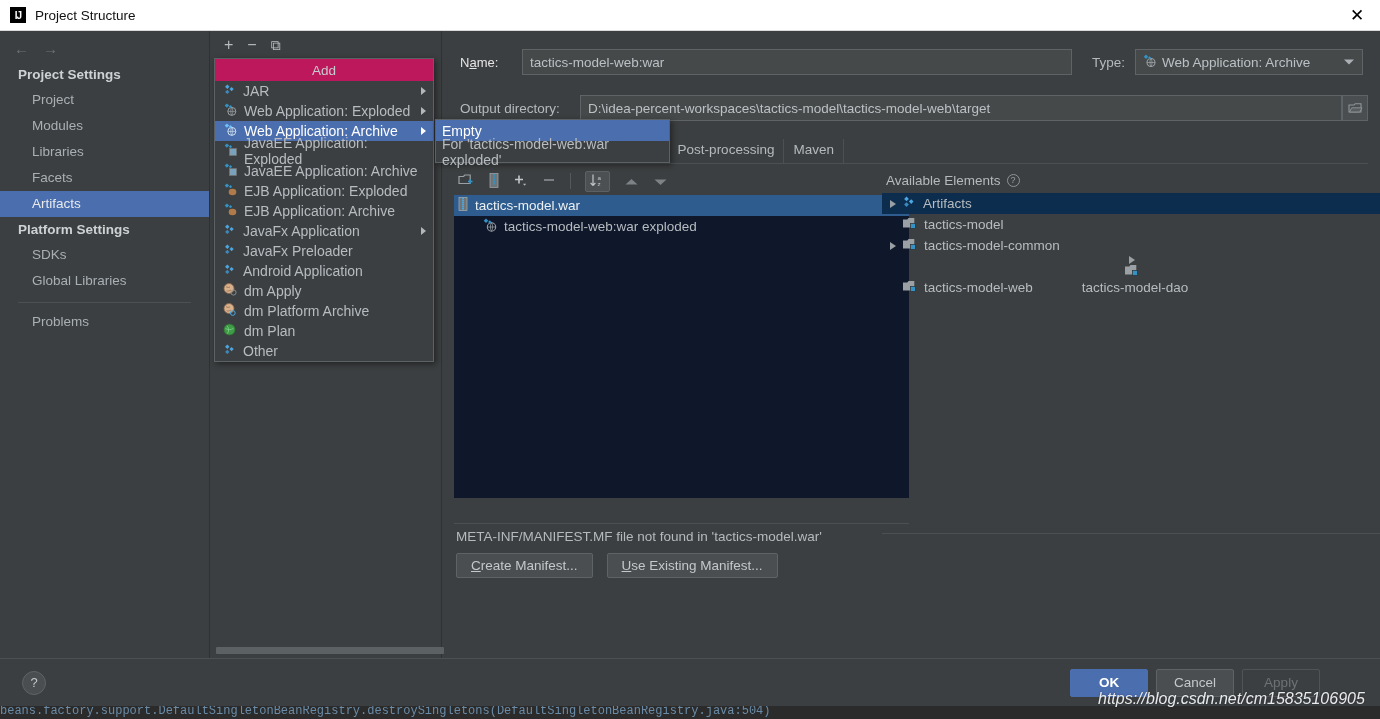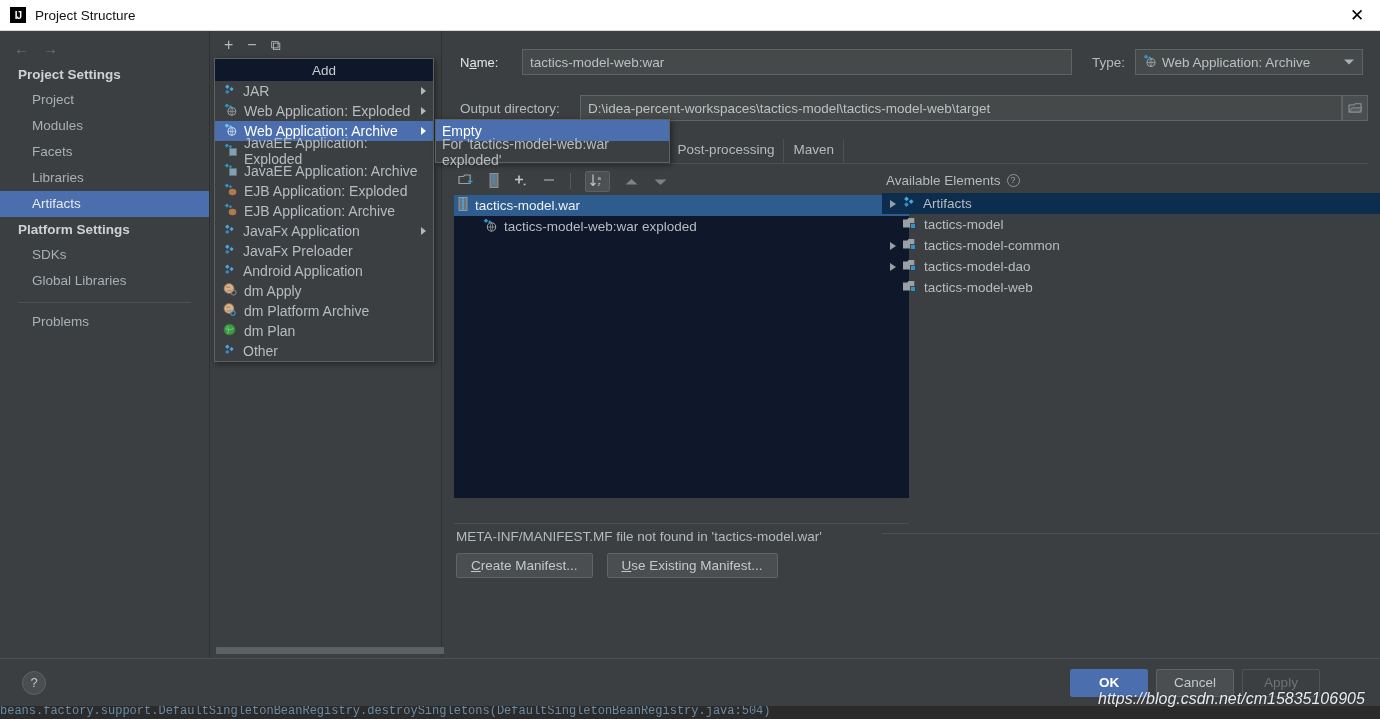--- a/index.html
+++ b/index.html
@@ -228,21 +228,21 @@
   
   .ico { flex:none; display:inline-block; position:relative; }
 
   
   .popup-add {
     position:absolute; left:214px; top:55px; width: 220px;
     background:#3c3f41; border:1px solid #5c6164; z-index: 40;
     box-shadow: 2px 2px 6px rgba(0,0,0,.45);
   }
   .popup-title {
-    height: 22px; background:#0f172a; color:#c7ccd0; font-size:13.5px;
+    height: 22px; background:#be185d; color:#c7ccd0; font-size:13.5px;
     display:flex; align-items:center; justify-content:center;
   }
   .menu-item {
     height: 20px; display:flex; align-items:center; gap:7px;
     padding: 0 6px 0 8px; color:#b6bcc0; font-size:14px; position:relative;
   }
   .menu-item.selected { background:#4b6eaf; color:#ffffff; }
   .menu-item .sub-arrow {
     position:absolute; right:7px; top:50%; transform:translateY(-50%);
     width:0;height:0;border-top:4px solid transparent;border-bottom:4px solid transparent;
@@ -318,22 +318,22 @@
 
     <div class="nav-pane">
       <div class="nav-arrows">
         <span class="arw">←</span>
         <span class="arw">→</span>
       </div>
 
       <div class="nav-group">Project Settings</div>
       <div class="nav-item">Project</div>
       <div class="nav-item">Modules</div>
+      <div class="nav-item">Libraries</div>
       <div class="nav-item">Facets</div>
-      <div class="nav-item">Libraries</div>
       <div class="nav-item selected">Artifacts</div>
 
       <div class="nav-group">Platform Settings</div>
       <div class="nav-item">SDKs</div>
       <div class="nav-item">Global Libraries</div>
 
       <div class="nav-sep"></div>
       <div class="nav-item">Problems</div>
     </div>
 
@@ -503,21 +503,21 @@
           <span class="tri"></span>
           <span class="ico" style="margin-right:7px;">
             <svg width="15" height="13" viewBox="0 0 15 13">
               <path d="M1 2.5h4.3L6.5 1h5.8v9.5H1z" fill="#9aa0a3"></path>
               <rect x="8.4" y="6.4" width="5" height="5" fill="#3592c4" stroke="#2c3134" stroke-width=".7"></rect>
             </svg>
           </span>
           <span>tactics-model-common</span>
         </div>
 
-        <div class="avail-row" style="padding-left:8px;">
+        <div class="avail-row" style="padding-left:8px;flex-direction:column;">
           <span class="tri"></span>
           <span class="ico" style="margin-right:7px;">
             <svg width="15" height="13" viewBox="0 0 15 13">
               <path d="M1 2.5h4.3L6.5 1h5.8v9.5H1z" fill="#9aa0a3"></path>
               <rect x="8.4" y="6.4" width="5" height="5" fill="#3592c4" stroke="#2c3134" stroke-width=".7"></rect>
             </svg>
           </span>
           <span>tactics-model-dao</span>
         </div>
 

